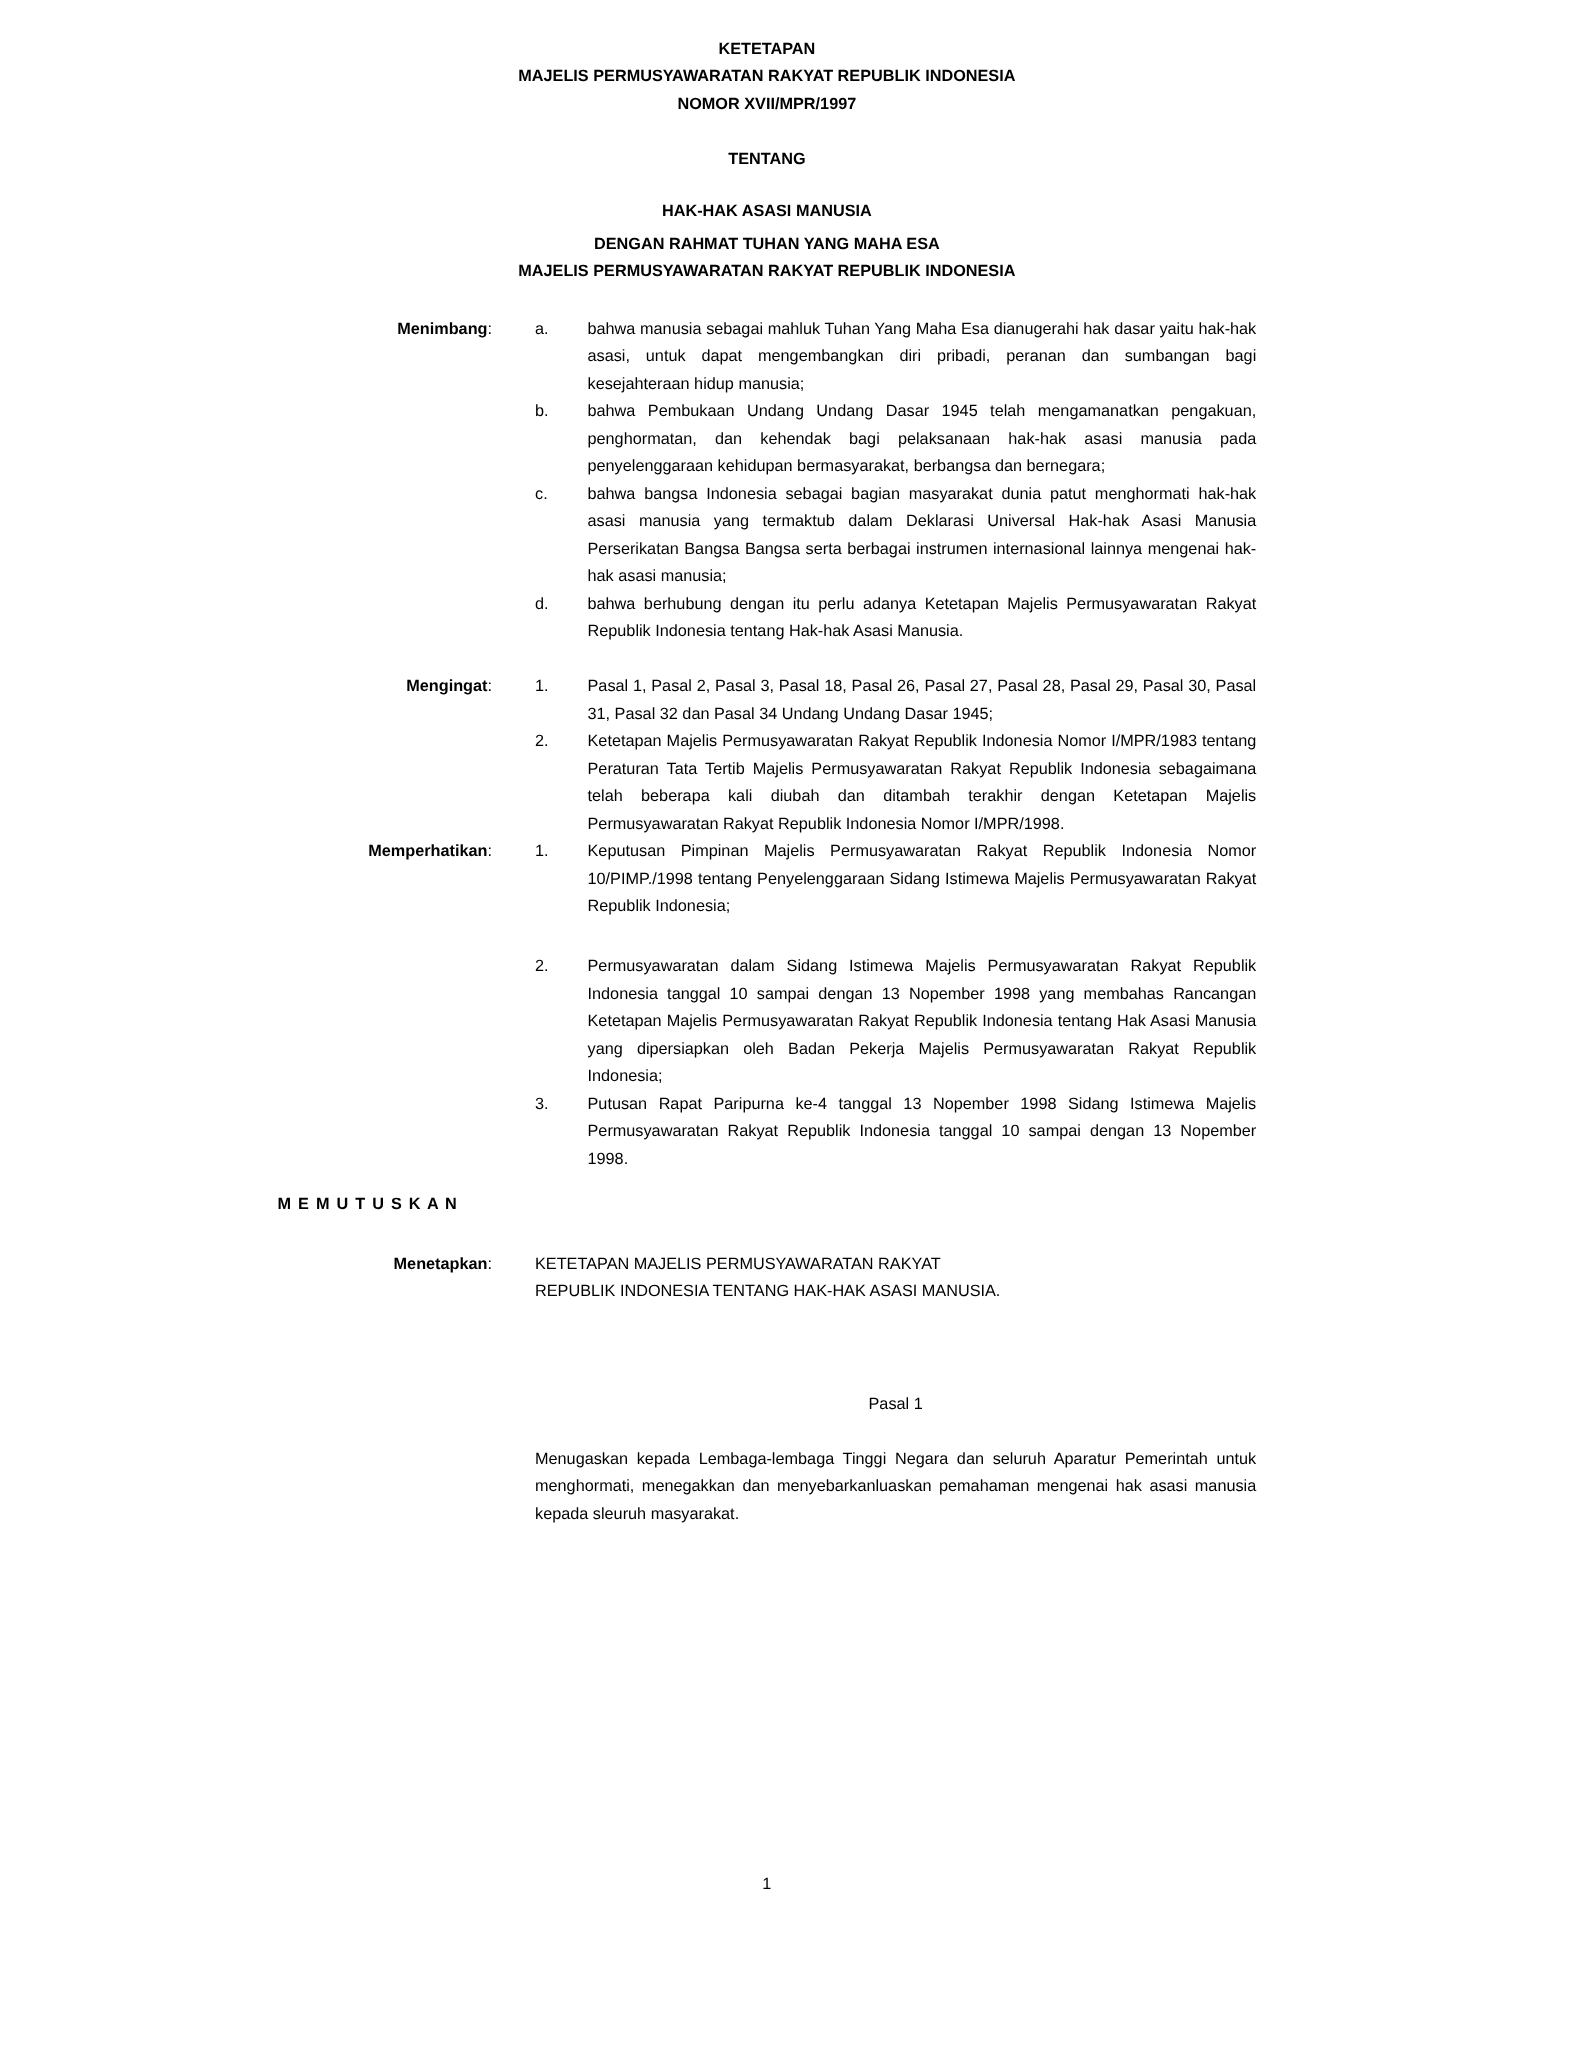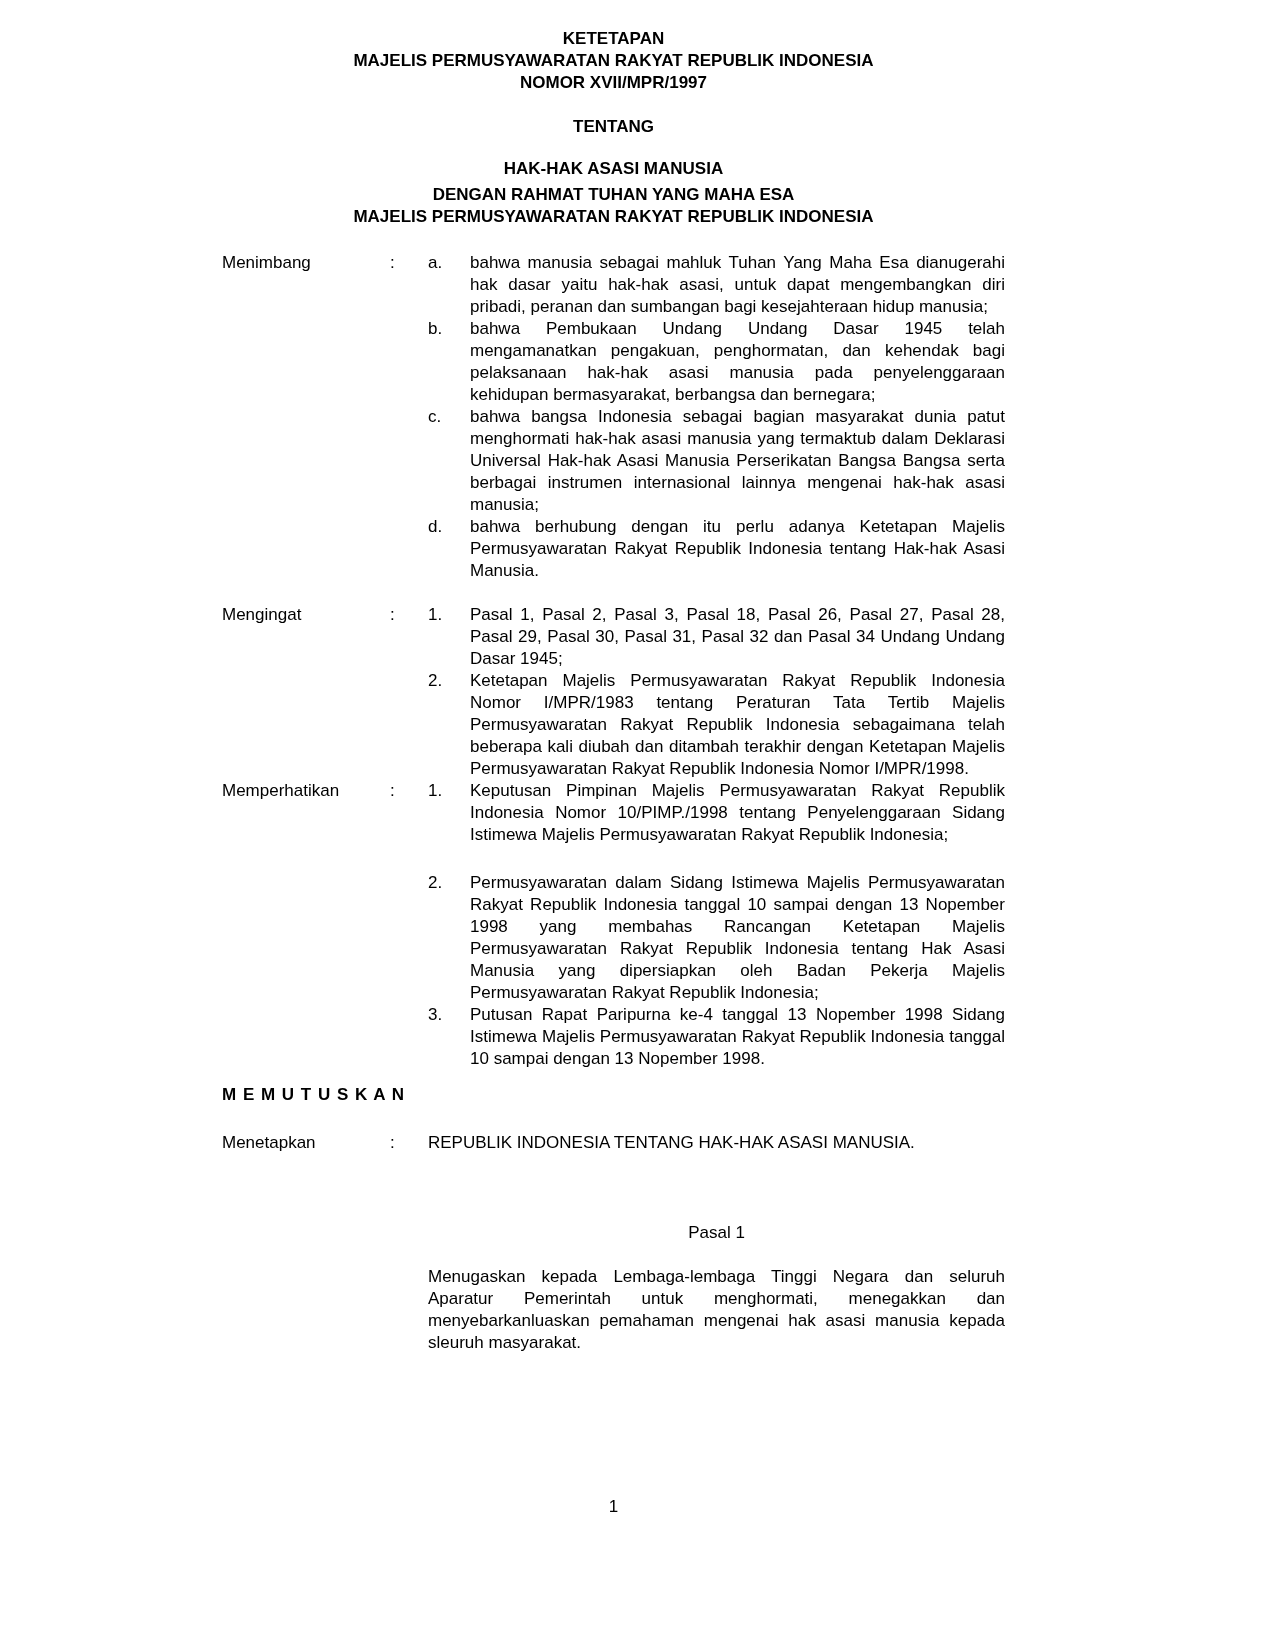--- a/index.html
+++ b/index.html
@@ -5,21 +5,21 @@
   * { box-sizing: border-box; }
   html, body { margin: 0; padding: 0; background: #ffffff; }
   .page {
     position: relative;
     width: 1275px;
     height: 1650px;
     margin: 0 auto;
     background: #ffffff;
     color: #000000;
     font-family: "Liberation Sans", "DejaVu Sans", sans-serif;
-    font-size: 17px;
+    font-size: 13px;
     line-height: 22px;
   }
   .content {
     position: absolute;
     left: 222px;
     top: 28px;
     width: 783px;
   }
   .title-line {
     text-align: center;
@@ -28,21 +28,21 @@
   .tentang    { margin-top: 22px; }
   .subject    { margin-top: 20px; }
   .preamble-1 { margin-top: 4px; }
   .sections   { margin-top: 24px; }
   .section {
     display: grid;
     grid-template-columns: 168px 38px 1fr;
     align-items: start;
   }
   .section-menimbang { margin-bottom: 22px; }
-  .section-label { text-align: left; }
+  .section-label { text-align: right; font-weight: bold; }
   .section-colon { text-align: left; }
   .item {
     display: grid;
     grid-template-columns: 42px 1fr;
     align-items: start;
   }
   .item-gap { margin-top: 26px; }
   .item-marker { text-align: left; }
   .item-text { text-align: justify; }
   .memutuskan {
@@ -149,20 +149,21 @@
       </div>
 
     </div>
 
     <div class="memutuskan">M E M U T U S K A N</div>
 
     <div class="section menetapkan-block">
       <div class="section-label">Menetapkan</div>
       <div class="section-colon">:</div>
       <div class="menetapkan-text">
+        <div>KETETAPAN MAJELIS PERMUSYAWARATAN RAKYAT</div>
         <div>REPUBLIK INDONESIA TENTANG HAK-HAK ASASI MANUSIA.</div>
       </div>
     </div>
 
     <div class="pasal-area">
       <div class="pasal-heading">Pasal 1</div>
       <div class="pasal-body">Menugaskan kepada Lembaga-lembaga Tinggi Negara dan seluruh Aparatur Pemerintah untuk menghormati, menegakkan dan menyebarkanluaskan pemahaman mengenai hak asasi manusia kepada sleuruh masyarakat.</div>
     </div>
 
   </div>

